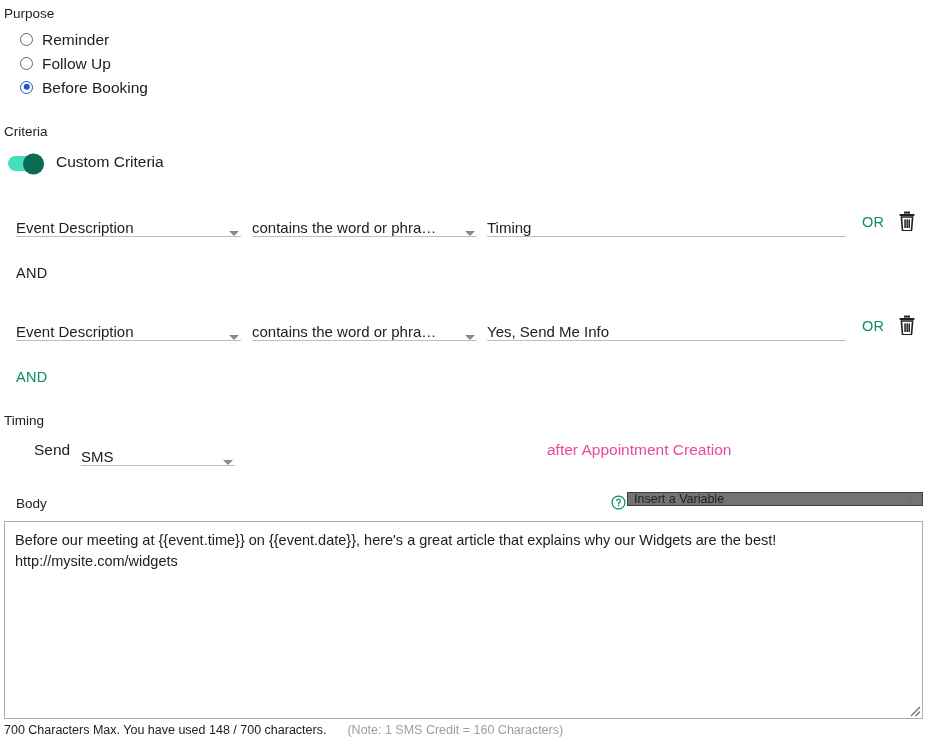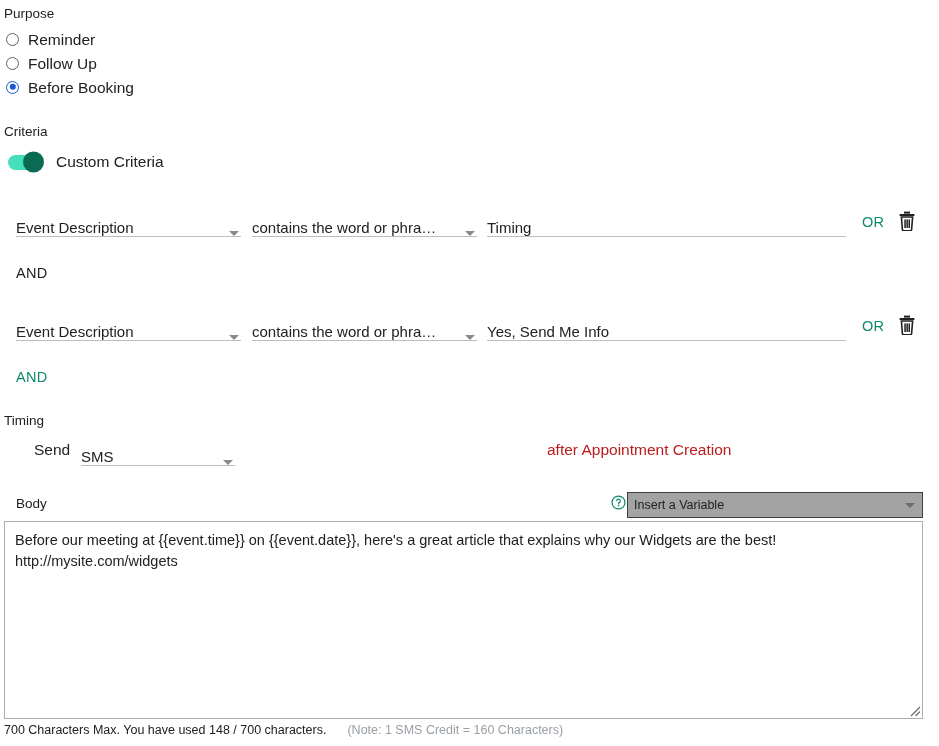--- a/index.html
+++ b/index.html
@@ -18,21 +18,21 @@
     position: absolute;
     font-size: 13.5px;
     color: #202124;
     line-height: 16px;
     white-space: nowrap;
   }
 
   
   .radio-row {
     position: absolute;
-    left: 6px;
+    left: 20px;
     display: flex;
     align-items: center;
     gap: 9px;
     height: 20px;
   }
   .radio-outer {
     width: 13px; height: 13px;
     border-radius: 50%;
     border: 1.4px solid #5f6368;
     background: #fff;
@@ -58,21 +58,21 @@
     line-height: 19px;
     color: #202124;
     white-space: nowrap;
   }
 
   
   .toggle-row {
     position: absolute;
     left: 8px;
     display: flex;
-    align-items: center;
+    align-items: flex-end;
     gap: 14px;
   }
   .toggle {
     position: relative;
     width: 34px; height: 15px;
     border-radius: 8px;
     background: #45dfbe;
     flex: 0 0 auto;
   }
   .toggle::after {
@@ -147,36 +147,36 @@
 
   
   .send-label {
     position: absolute;
     font-size: 15.5px;
     color: #202124;
   }
   .after-label {
     position: absolute;
     font-size: 15.5px;
-    color: #b91c1c;
+    color: #ec4899;
     white-space: nowrap;
   }
 
   
   .help-icon {
     position: absolute;
     width: 15px; height: 15px;
     cursor: pointer;
   }
   .var-select {
     position: absolute;
     left: 627px; top: 492px;
-    width: 296px; height: 26px;
+    width: 296px; height: 14px;
     border: 1px solid #3c4043;
-    background: #a3a3a3;
+    background: #737373;
     display: flex;
     align-items: center;
     padding: 0 4px 0 6px;
     cursor: pointer;
   }
   .var-select .vs-text {
     font-size: 12.5px;
     color: #202124;
     flex: 1 1 auto;
     white-space: nowrap;

